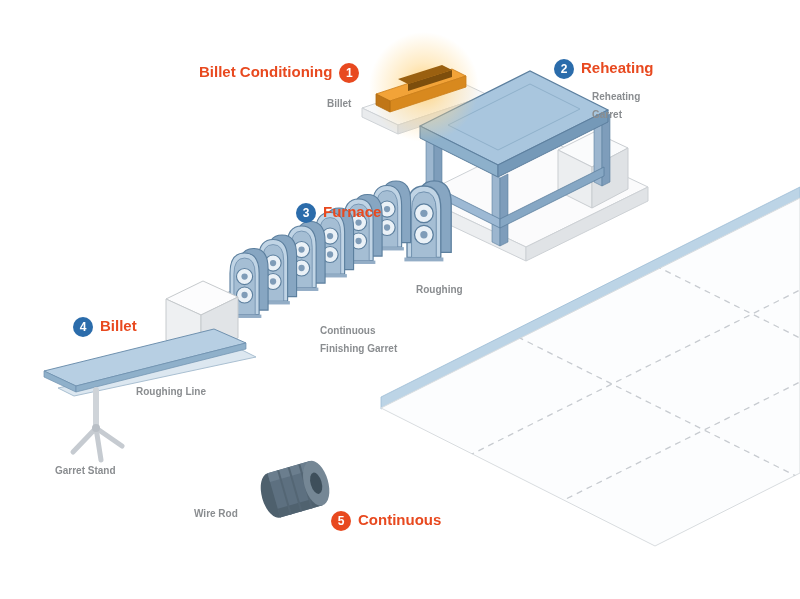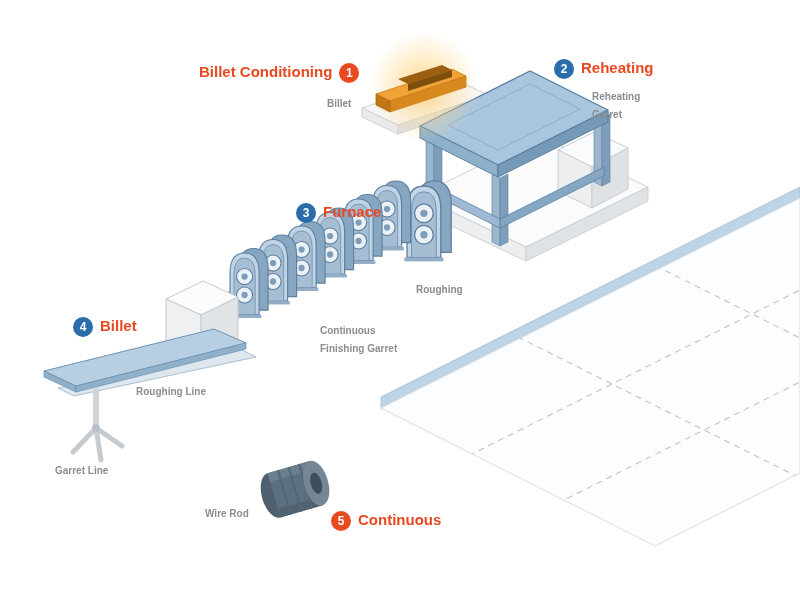--- a/index.html
+++ b/index.html
@@ -180,16 +180,16 @@
   <div class="glabel" style="left:592px;top:88px;">
     <div>Reheating</div>
     <div>Garret</div>
   </div>
   <div class="glabel" style="left:416px;top:281px;text-align:center;">Roughing</div>
   <div class="glabel" style="left:320px;top:322px;">
     <div>Continuous</div>
     <div>Finishing Garret</div>
   </div>
   <div class="glabel" style="left:136px;top:383px;">Roughing Line</div>
-  <div class="glabel" style="left:55px;top:462px;">Garret Line</div>
-  <div class="glabel" style="left:205px;top:505px;">Wire Rod</div>
+  <div class="glabel" style="left:55px;top:462px;">Garret Stand</div>
+  <div class="glabel" style="left:194px;top:505px;">Wire Rod</div>
 
 </div>
 
 </body></html>

